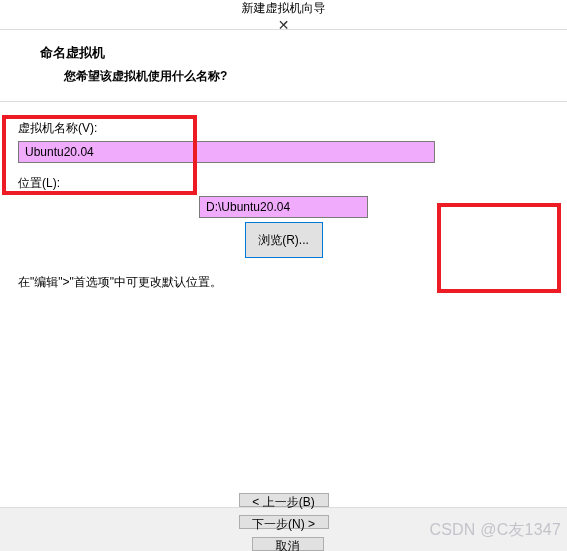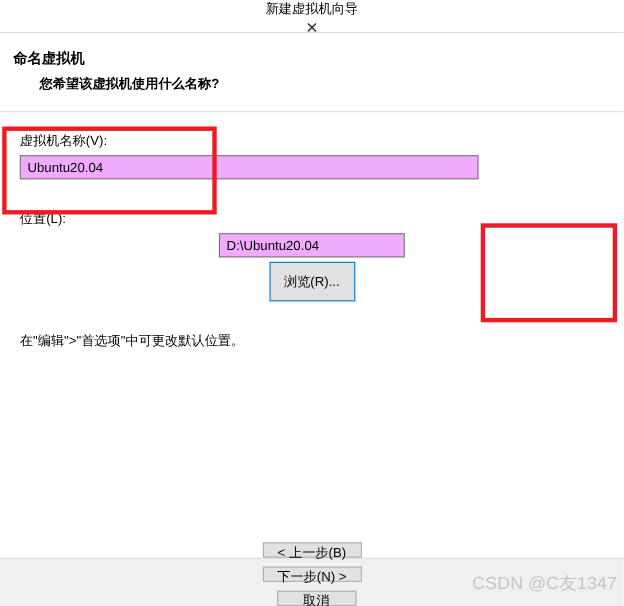--- a/index.html
+++ b/index.html
@@ -34,42 +34,42 @@
       width: 30px;
       height: 30px;
       display: flex;
       align-items: center;
       justify-content: center;
       font-size: 14px;
       color: #333;
       cursor: pointer;
     }
     .header-section {
-      padding: 14px 28px 16px 12px;
+      padding: 14px 28px 16px 40px;
       border-bottom: 1px solid #ddd;
     }
     .header-title {
       font-size: 13px;
       font-weight: bold;
       color: #000;
       margin-bottom: 6px;
     }
     .header-subtitle {
       font-size: 12px;
       color: #000000;
       padding-left: 24px;
       font-weight: bold;
     }
     .content {
       padding: 18px 18px 10px 18px;
       position: relative;
     }
     .field-block {
       position: relative;
-      margin-bottom: 28px;
+      margin-bottom: 12px;
     }
     .field-label {
       font-size: 12px;
       color: #000;
       margin-bottom: 4px;
       display: block;
     }
     .field-row {
       display: flex;
       align-items: center;

